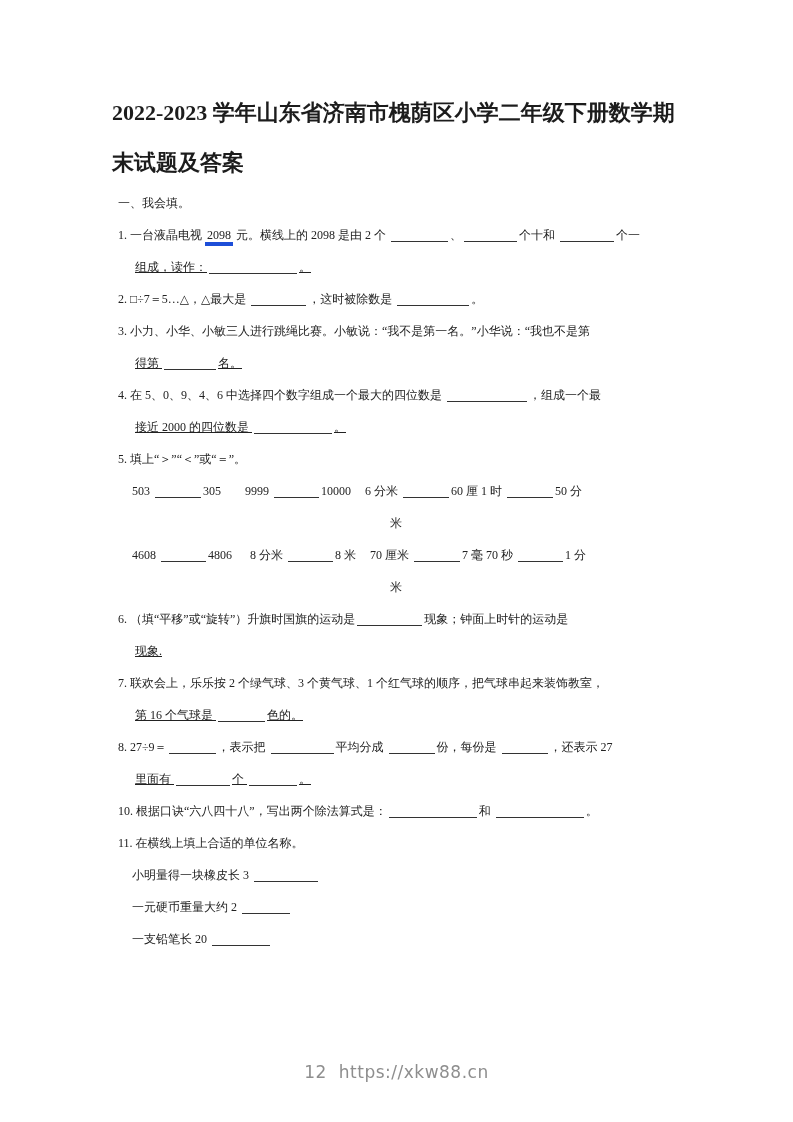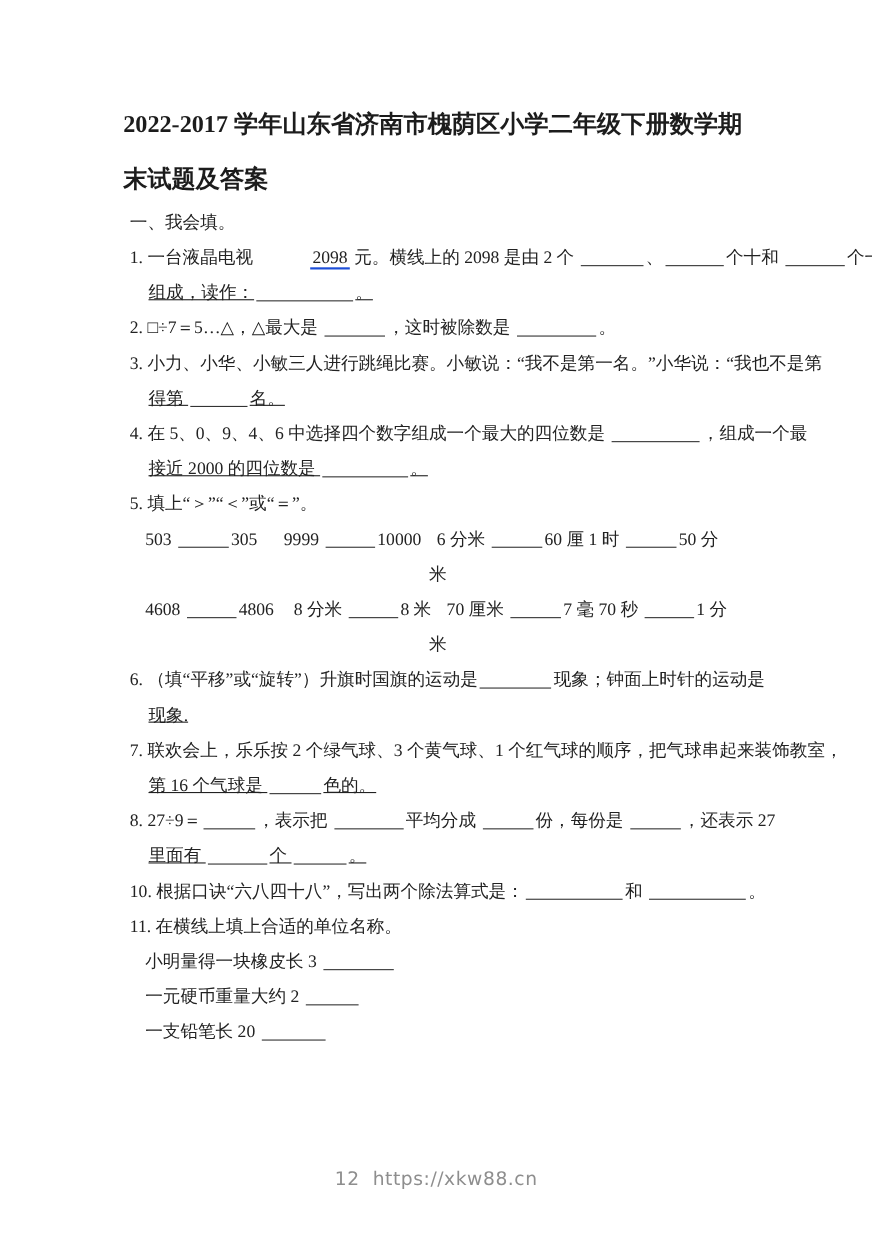--- a/index.html
+++ b/index.html
@@ -9,46 +9,46 @@
     color:#222222;
   }
   .page{position:relative;width:793px;height:1122px;overflow:hidden;background:#ffffff;}
   .title{
     position:absolute;left:112px;top:88px;width:610px;margin:0;
     font-size:22px;font-weight:bold;line-height:50px;color:#1c1c1c;
   }
   .title div{white-space:nowrap;}
   #content{
     position:absolute;left:118px;top:187px;width:620px;
-    font-size:16px;
+    font-size:12px;
   }
   .line{line-height:32px;min-height:32px;white-space:nowrap;}
   .ind1{margin-left:17px;text-decoration:underline;}
   .ind2{margin-left:14px;}
   .ind3{margin-left:272px;}
   .blank{
     display:inline-block;border-bottom:1px solid #333333;
     height:16px;vertical-align:-3px;margin:0 2px;
   }
   .gap{display:inline-block;}
-  .uval{border-bottom:2px solid #1d4ed8;padding:0 2px;margin-left:48px;}
+  .uval{border-bottom:4px solid #1d4ed8;padding:0 2px;}
   .footer{
     position:absolute;top:1062px;left:0;width:793px;text-align:center;
     font-family:"DejaVu Sans","Liberation Sans",sans-serif;
     font-size:17px;color:#8e8e8e;letter-spacing:0.5px;
   }
   .footer span{margin:3px 3px;}
 </style>
 </head>
 <body>
 
 <div class="page">
 
   <h1 class="title">
-    <div>2022-2017 学年山东省济南市槐荫区小学二年级下册数学期</div>
+    <div>2022-2023 学年山东省济南市槐荫区小学二年级下册数学期</div>
     <div>末试题及答案</div>
   </h1>
 
   <div id="content">
       <div class="line"><span class="trun">一、我会填。</span></div>
       <div class="line"><span class="trun">1. 一台液晶电视 </span><span class="uval">2098</span><span class="trun"> 元。横线上的 2098 是由 2 个 </span><span class="blank" style="width: 57px;"></span><span class="trun">、</span><span class="blank" style="width: 53px;"></span><span class="trun">个十和 </span><span class="blank" style="width: 54px;"></span><span class="trun">个一</span></div>
       <div class="line ind1"><span class="trun">组成，读作：</span><span class="blank" style="width: 88px;"></span><span class="trun">。</span></div>
       <div class="line"><span class="trun">2. □÷7＝5…△，△最大是 </span><span class="blank" style="width: 55px;"></span><span class="trun">，这时被除数是 </span><span class="blank" style="width: 72px;"></span><span class="trun">。</span></div>
       <div class="line"><span class="trun">3. 小力、小华、小敏三人进行跳绳比赛。小敏说：“我不是第一名。”小华说：“我也不是第</span></div>
       <div class="line ind1"><span class="trun">得第 </span><span class="blank" style="width: 52px;"></span><span class="trun">名。</span></div>

